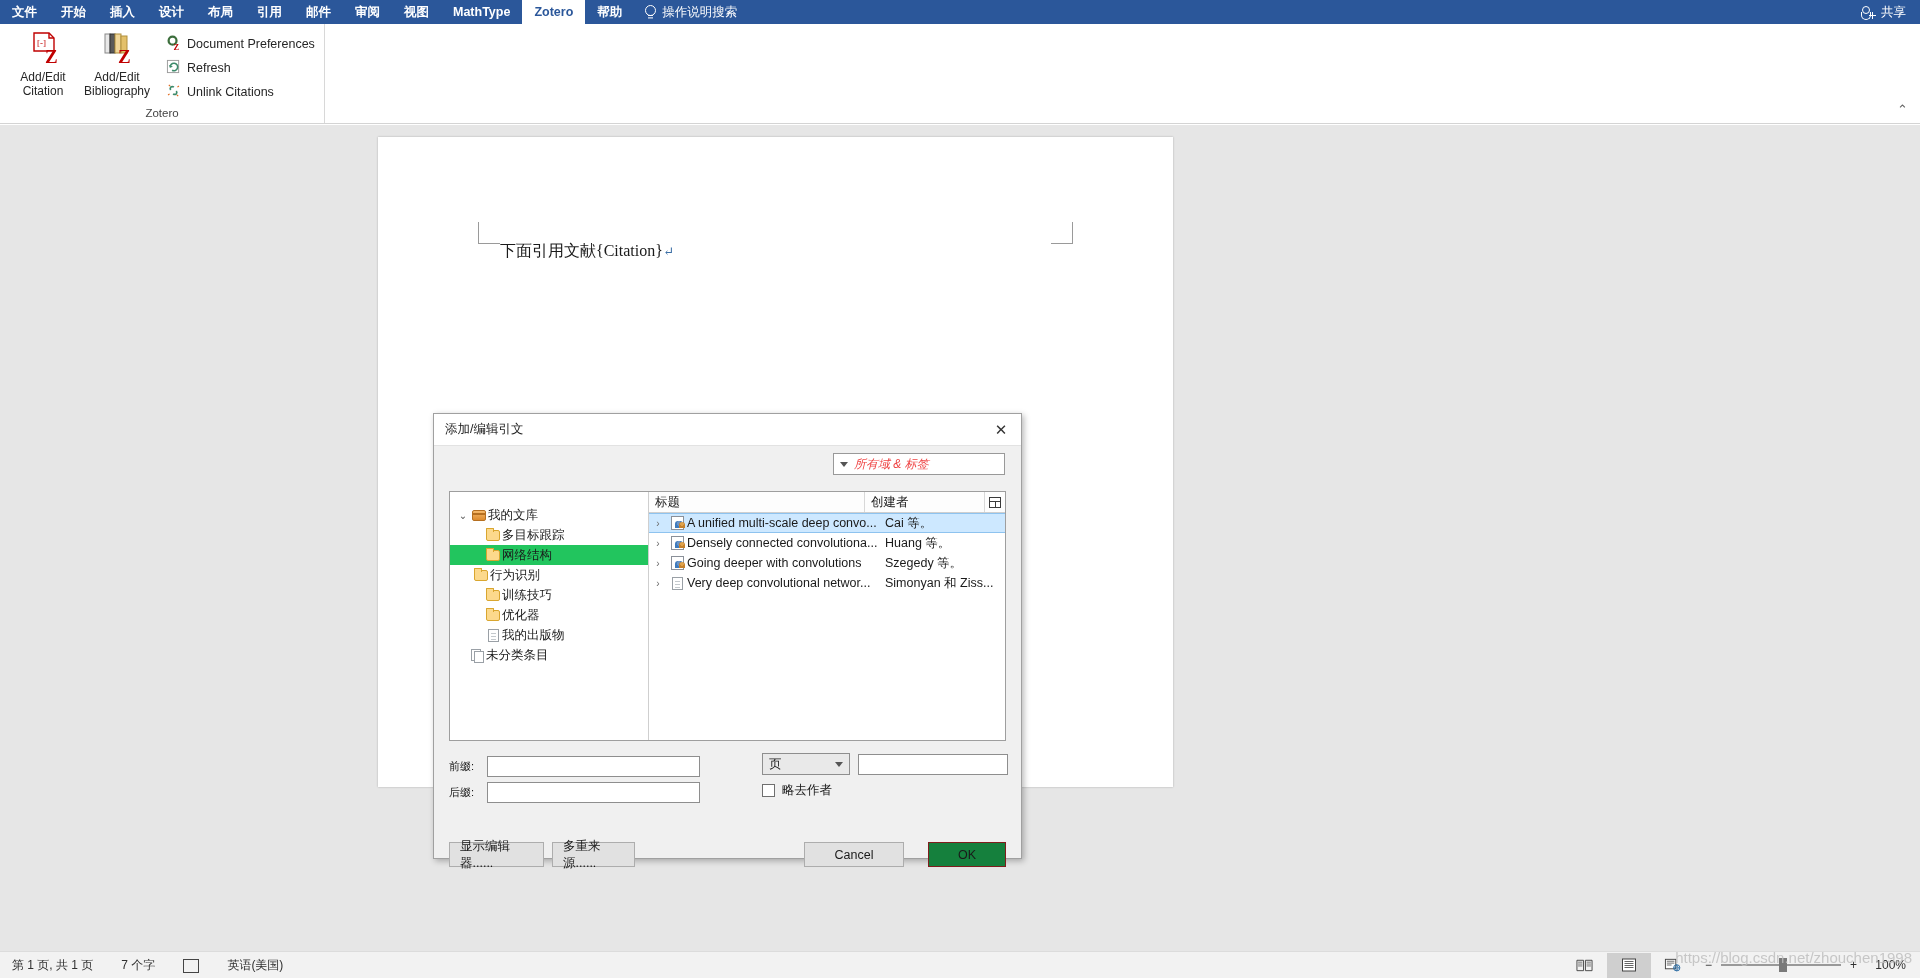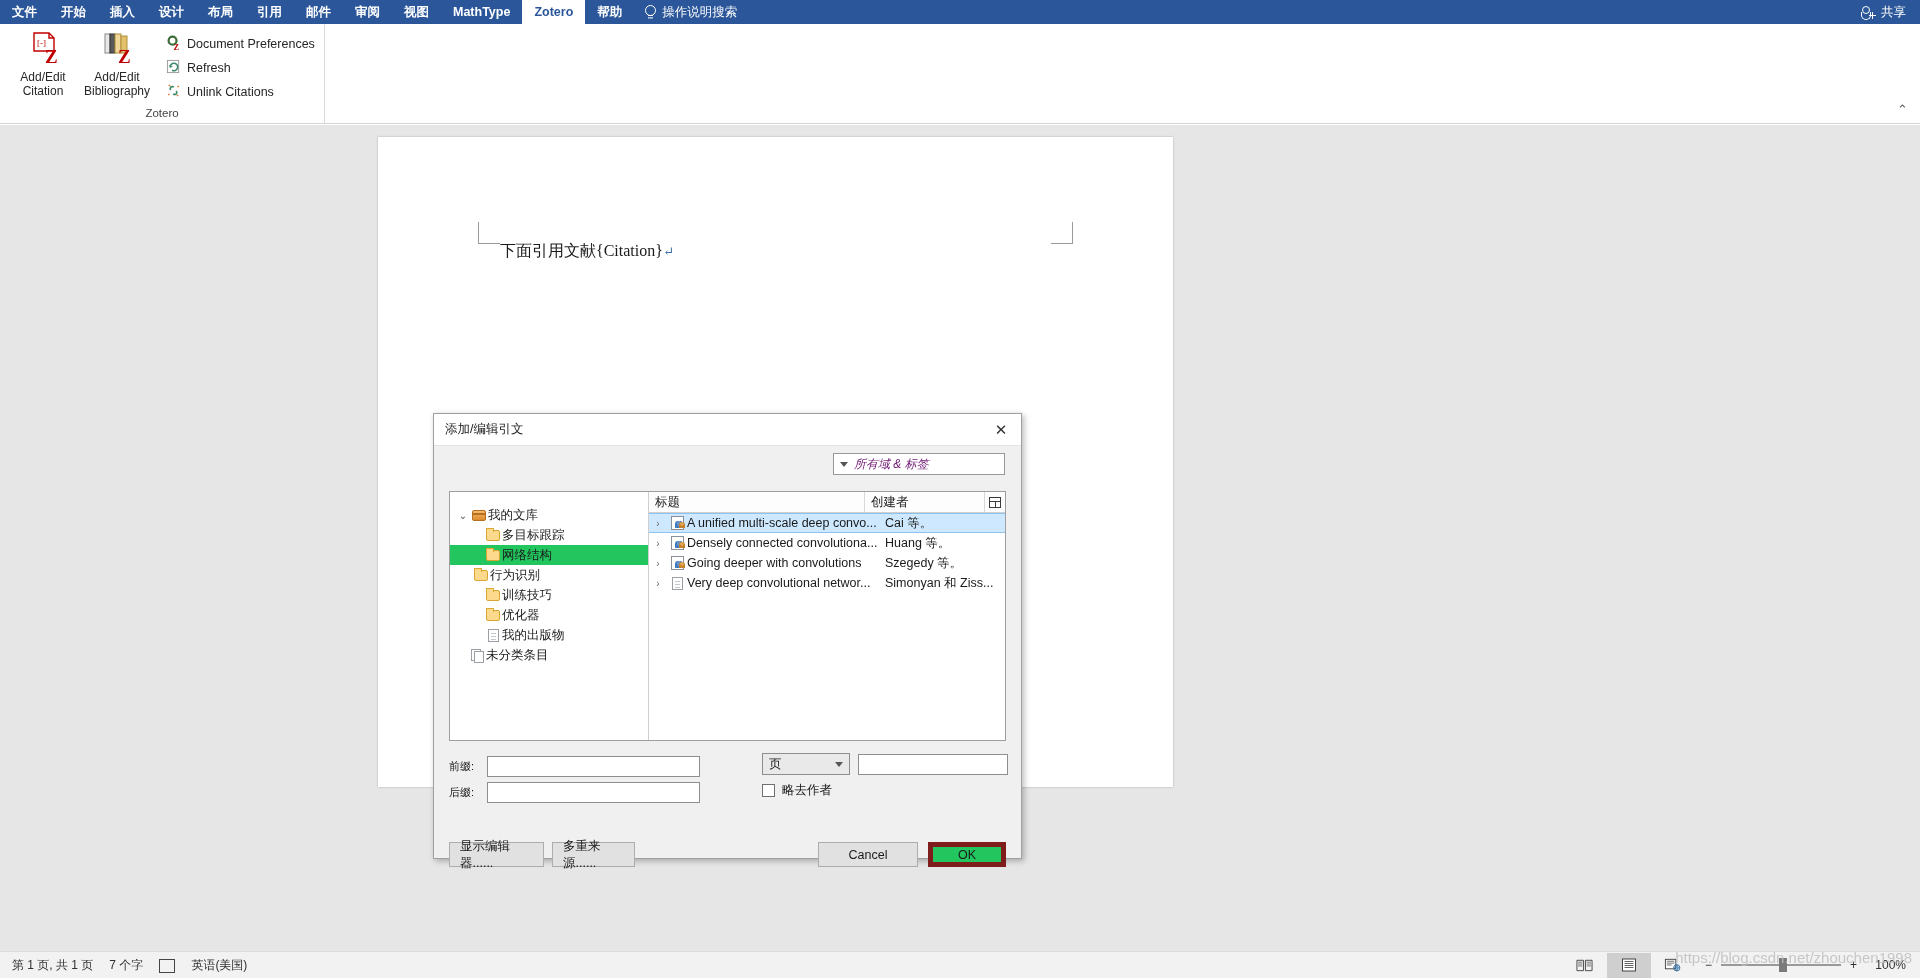--- a/index.html
+++ b/index.html
@@ -160,21 +160,21 @@
     width: 172px; height: 22px;
     border: 1px solid #999; background: #fff;
     display: flex; align-items: center; gap: 6px;
     padding: 0 6px;
     font-size: 12px;
   }
   .caret-dn {
     width: 0; height: 0; border-left: 4px solid transparent;
     border-right: 4px solid transparent; border-top: 5px solid #555;
   }
-  #search-ph { color: #701a75; font-style: italic; }
+  #search-ph { color: #ef4444; font-style: italic; }
 
   #panes {
     position: absolute; left: 15px; right: 15px; top: 77px;
     height: 250px;
     display: flex;
     border: 1px solid #9e9e9e;
     background: #fff;
   }
   #tree-pane {
     width: 199px; background: #fff; border-right: 1px solid #cfcfcf;
@@ -303,33 +303,33 @@
   }
   #btn-row {
     position: absolute; left: 15px; right: 15px; top: 428px;
     display: flex; align-items: center;
   }
   .btn {
     height: 25px; border: 1px solid #adadad; background: #e1e1e1;
     display: flex; align-items: center; justify-content: center;
     font-size: 12.5px; cursor: default; padding: 0 10px;
   }
-  .btn.primary { border: 5px solid #7f1d1d; background: #22c55e; }
+  .btn.primary { border: 1px solid #7f1d1d; background: #15803d; margin-left: 14px; }
   #left-btns { display: flex; gap: 8px; }
   #right-btns { display: flex; gap: 10px; margin-left: auto; }
 
   
   #statusbar {
     position: absolute; left: 0; right: 0; bottom: 0; height: 27px;
     background: #f2f2f2; border-top: 1px solid #dcdcdc;
     display: flex; align-items: center;
     font-size: 12px; color: #303030;
     padding: 0 8px;
   }
-  #status-left { display: flex; align-items: center; gap: 16px; padding-left: 4px; }
+  #status-left { display: flex; align-items: center; gap: 28px; padding-left: 4px; }
   #status-right { margin-left: auto; display: flex; align-items: center; gap: 0px; }
   .view-btn {
     width: 44px; height: 25px; display: flex; align-items: center; justify-content: center;
     cursor: default;
   }
   .view-btn.active { background: #cfcfcf; }
   .zoom-wrap { display: flex; align-items: center; gap: 9px; padding-left: 10px; }
   .zoom-track { width: 120px; height: 2px; background: #999; position: relative; }
   .zoom-thumb {
     position: absolute; left: 58px; top: -6px; width: 8px; height: 14px; background: #7a7a7a;

